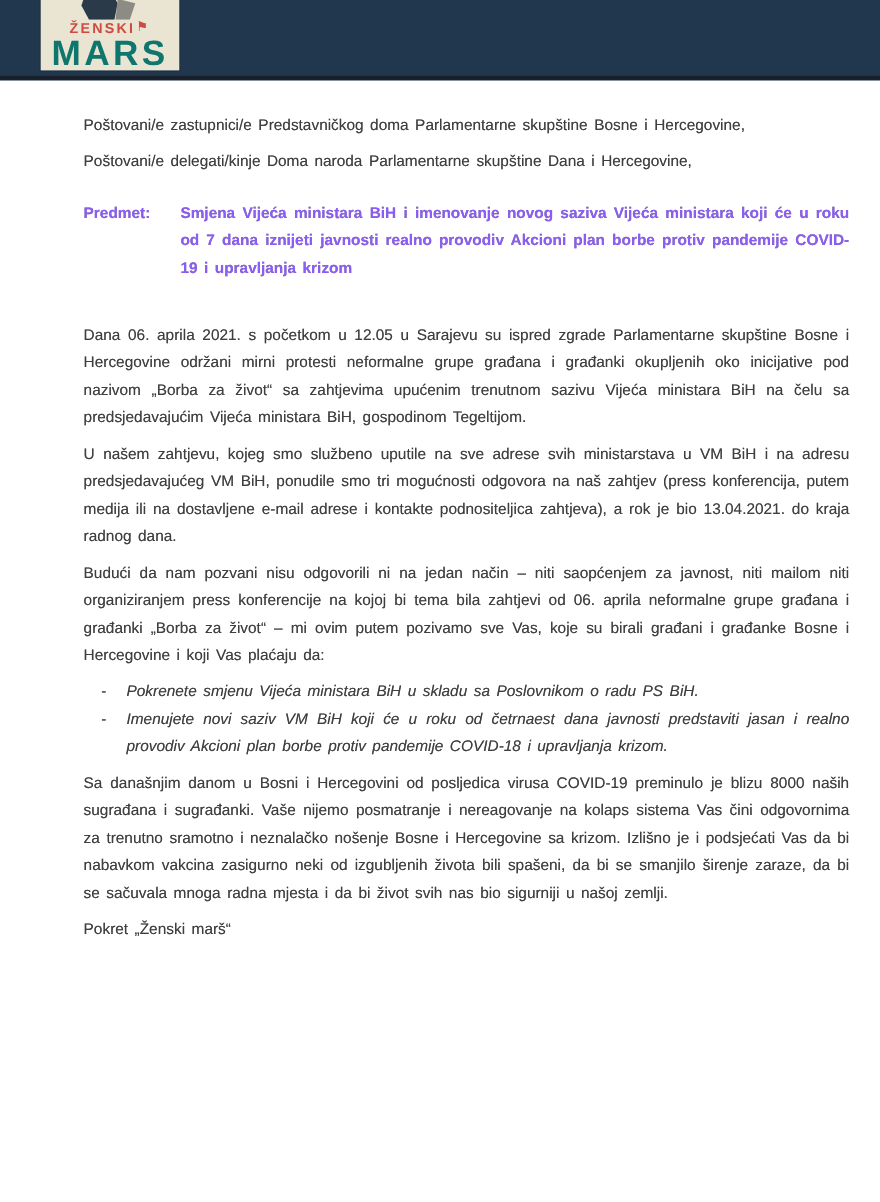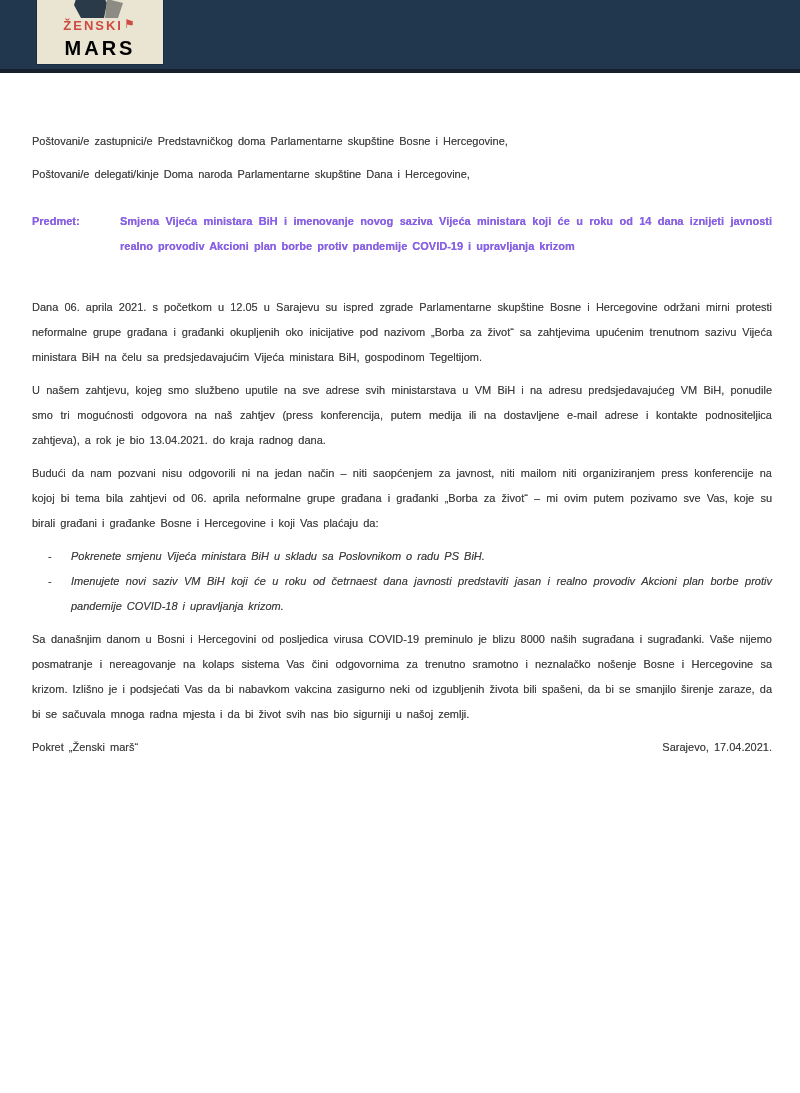--- a/index.html
+++ b/index.html
@@ -46,34 +46,35 @@
     white-space: nowrap;
   }
   .logo-flag {
     font-size: 12px;
     color: #cf4a41;
     margin-left: 1px;
     vertical-align: 2px;
   }
   .logo-line2 {
     position: relative;
-    font-size: 20px;
+    font-size: 32px;
     font-weight: 900;
     letter-spacing: 3px;
-    color: #000000;
+    color: #0f766e;
     line-height: 30px;
   }
   
   .content {
-    padding: 56px 28px 0 32px;
+    padding: 28px 28px 0 32px;
     color: #3f3f3f;
-    font-size: 11px;
+    font-size: 14px;
     line-height: 25px;
     word-spacing: 2px;
     text-shadow: 0 0 0.6px rgba(70,70,70,0.65);
+    margin-left: 44px;
   }
   .content p {
     margin: 0 0 8px 0;
     text-align: justify;
   }
   .subject {
     display: flex;
     margin: 22px 0 36px 0;
     font-weight: bold;
     color: #8b5cf6;
@@ -111,21 +112,21 @@
   </header>
 
   <main class="content">
 
     <p>Poštovani/e zastupnici/e Predstavničkog doma Parlamentarne skupštine Bosne i Hercegovine,</p>
 
     <p>Poštovani/e delegati/kinje Doma naroda Parlamentarne skupštine Dana i Hercegovine,</p>
 
     <div class="subject">
       <span class="subject-label">Predmet:</span>
-      <span class="subject-text">Smjena Vijeća ministara BiH i imenovanje novog saziva Vijeća ministara koji će u roku od 14 dana iznijeti javnosti realno provodiv Akcioni plan borbe protiv pandemije COVID-19 i upravljanja krizom</span>
+      <span class="subject-text">Smjena Vijeća ministara BiH i imenovanje novog saziva Vijeća ministara koji će u roku od 7 dana iznijeti javnosti realno provodiv Akcioni plan borbe protiv pandemije COVID-19 i upravljanja krizom</span>
     </div>
 
     <p>Dana 06. aprila 2021. s početkom u 12.05 u Sarajevu su ispred zgrade Parlamentarne skupštine Bosne i Hercegovine održani mirni protesti neformalne grupe građana i građanki okupljenih oko inicijative pod nazivom „Borba za život“ sa zahtjevima upućenim trenutnom sazivu Vijeća ministara BiH na čelu sa predsjedavajućim Vijeća ministara BiH, gospodinom Tegeltijom.</p>
 
 
     <p>U našem zahtjevu, kojeg smo službeno uputile na sve adrese svih ministarstava u VM BiH i na adresu predsjedavajućeg VM BiH, ponudile smo tri mogućnosti odgovora na naš zahtjev (press konferencija, putem medija ili na dostavljene e-mail adrese i kontakte podnositeljica zahtjeva), a rok je bio 13.04.2021. do kraja radnog dana.</p>
 
     <p>Budući da nam pozvani nisu odgovorili ni na jedan način – niti saopćenjem za javnost, niti mailom niti organiziranjem press konferencije na kojoj bi tema bila zahtjevi od 06. aprila neformalne grupe građana i građanki „Borba za život“ – mi ovim putem pozivamo sve Vas, koje su birali građani i građanke Bosne i Hercegovine i koji Vas plaćaju da:</p>
 
     <div class="bullets">
@@ -137,17 +138,16 @@
         <span class="bullet-marker">-</span>
         <span class="bullet-text">Imenujete novi saziv VM BiH koji će u roku od četrnaest dana javnosti predstaviti jasan i realno provodiv Akcioni plan borbe protiv pandemije COVID-18 i upravljanja krizom.</span>
       </div>
     </div>
 
     <p>Sa današnjim danom u Bosni i Hercegovini od posljedica virusa COVID-19 preminulo je blizu 8000 naših sugrađana i sugrađanki. Vaše nijemo posmatranje i nereagovanje na kolaps sistema Vas čini odgovornima za trenutno sramotno i neznalačko nošenje Bosne i Hercegovine sa krizom. Izlišno je i podsjećati Vas da bi nabavkom vakcina zasigurno neki od izgubljenih života bili spašeni, da bi se smanjilo širenje zaraze, da bi se sačuvala mnoga radna mjesta i da bi život svih nas bio sigurniji u našoj zemlji.</p>
 
 
     <div class="sigrow">
       <span>Pokret „Ženski marš“</span>
-      <span>Sarajevo, 17.04.2021.</span>
     </div>
 
   </main>
 </div>
 
 </body></html>

